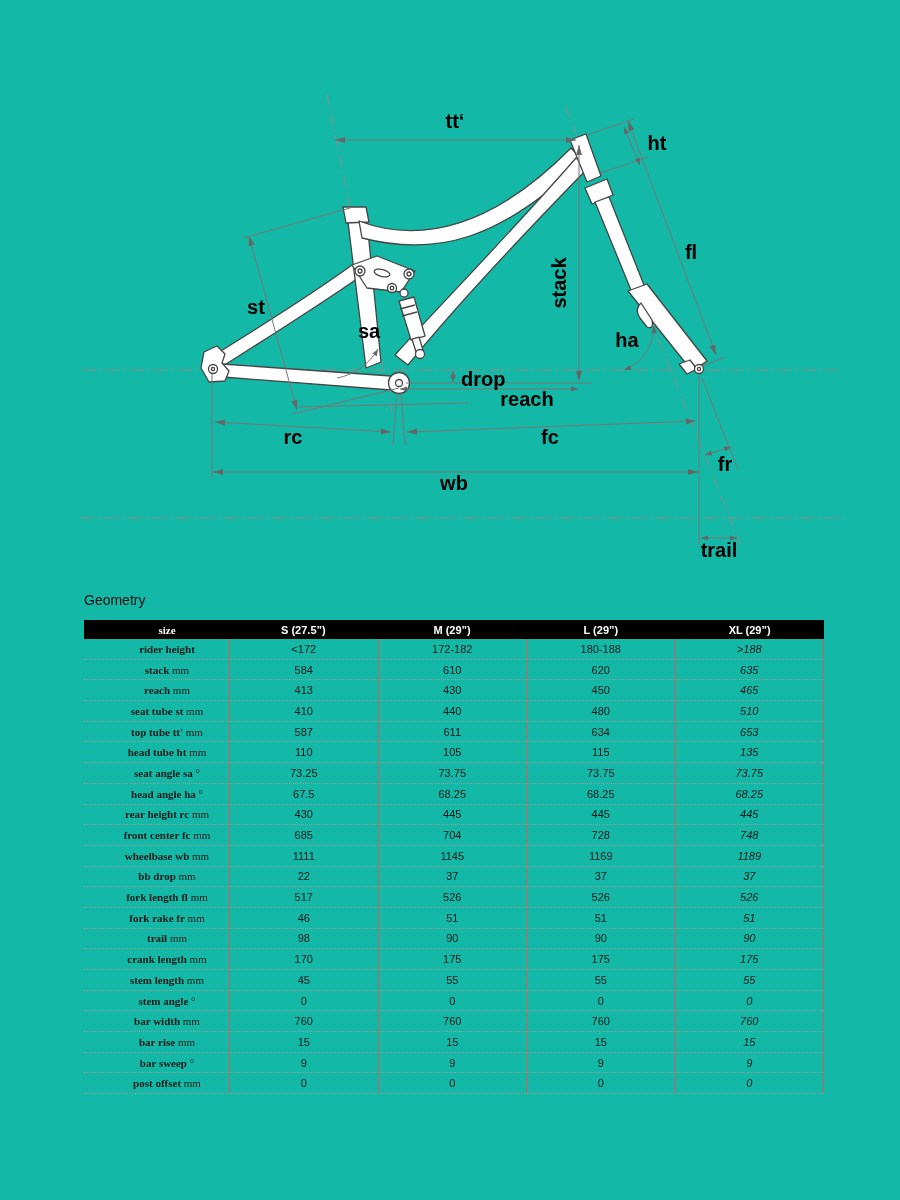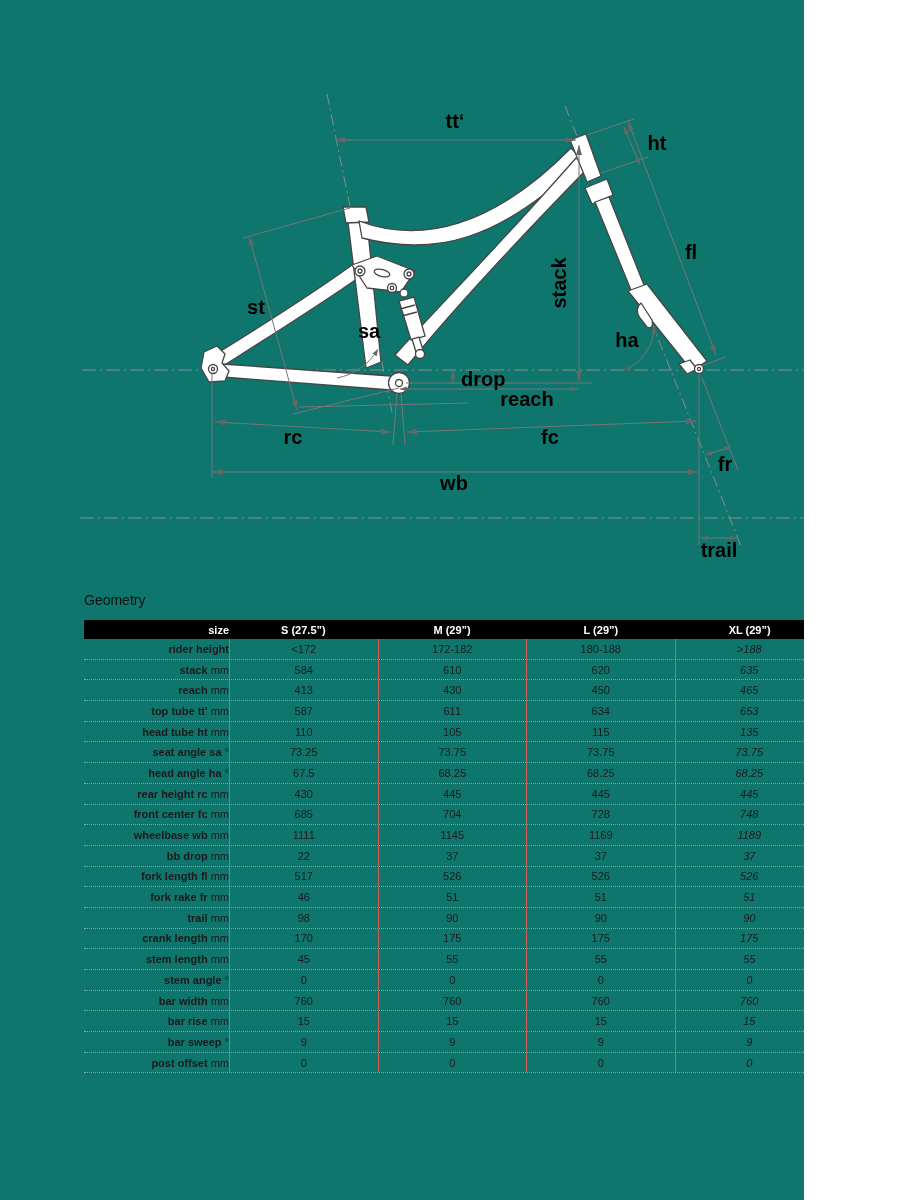--- a/index.html
+++ b/index.html
@@ -1,25 +1,25 @@
 <!DOCTYPE html>
 <html style="--accent: #d95c52; --header-bg: #000000;"><head>
 <meta charset="utf-8">
 <style>
   html,body{margin:0;padding:0;background:#fff;}
-  .page{position:relative;width:804px;height:1200px;background:#0f766e;overflow:hidden;
+  .page{position:relative;width:900px;height:1200px;background:#14b8a6;overflow:hidden;
         font-family:"Liberation Sans",sans-serif;}
   .diagram{position:absolute;left:0;top:0;}
   .dim-label{font-family:"Liberation Sans",sans-serif;font-size:20px;font-weight:bold;fill:#000;}
   .geo-title{position:absolute;left:84px;top:592px;font-size:14px;font-weight:normal;color:#111;}
   .gtable{position:absolute;left:84px;top:620px;width:740px;font-size:11px;color:#1a1a1a;}
   .g-head{display:flex;background:var(--header-bg,#000);color:#fff;height:19px;align-items:center;font-weight:bold;}
   .g-hcell{flex:1;text-align:center;}
   .g-hcell.g-lab{flex:none;}
-  .g-lab{width:145px;padding-left:21px;box-sizing:border-box;text-align:right;font-weight:bold;}
+  .g-lab{width:145px;padding-left:21px;box-sizing:border-box;text-align:center;font-weight:bold;font-family:Liberation Serif, serif;}
   .g-row{display:flex;height:20.7px;align-items:center;border-bottom:1px dotted #9b9b9b;box-sizing:border-box;}
   .g-cell.g-val{flex:1;text-align:center;font-weight:normal;border-left:1px solid var(--accent,#d95c52);align-self:stretch;display:flex;align-items:center;justify-content:center;}
   .g-cell.g-val:last-child{border-right:1px solid var(--accent,#d95c52);font-style:italic;}
   .unit{font-weight:normal;}
 </style>
 </head>
 <body>
 
 <div class="page">
 
@@ -154,20 +154,27 @@
           <div class="g-cell g-val">635</div>
         </div>
         <div class="g-row">
           <div class="g-cell g-lab"><b>reach</b><span class="unit"> mm</span></div>
           <div class="g-cell g-val">413</div>
           <div class="g-cell g-val">430</div>
           <div class="g-cell g-val">450</div>
           <div class="g-cell g-val">465</div>
         </div>
         <div class="g-row">
+          <div class="g-cell g-lab"><b>seat tube st</b><span class="unit"> mm</span></div>
+          <div class="g-cell g-val">410</div>
+          <div class="g-cell g-val">440</div>
+          <div class="g-cell g-val">480</div>
+          <div class="g-cell g-val">510</div>
+        </div>
+        <div class="g-row">
           <div class="g-cell g-lab"><b>top tube tt'</b><span class="unit"> mm</span></div>
           <div class="g-cell g-val">587</div>
           <div class="g-cell g-val">611</div>
           <div class="g-cell g-val">634</div>
           <div class="g-cell g-val">653</div>
         </div>
         <div class="g-row">
           <div class="g-cell g-lab"><b>head tube ht</b><span class="unit"> mm</span></div>
           <div class="g-cell g-val">110</div>
           <div class="g-cell g-val">105</div>

